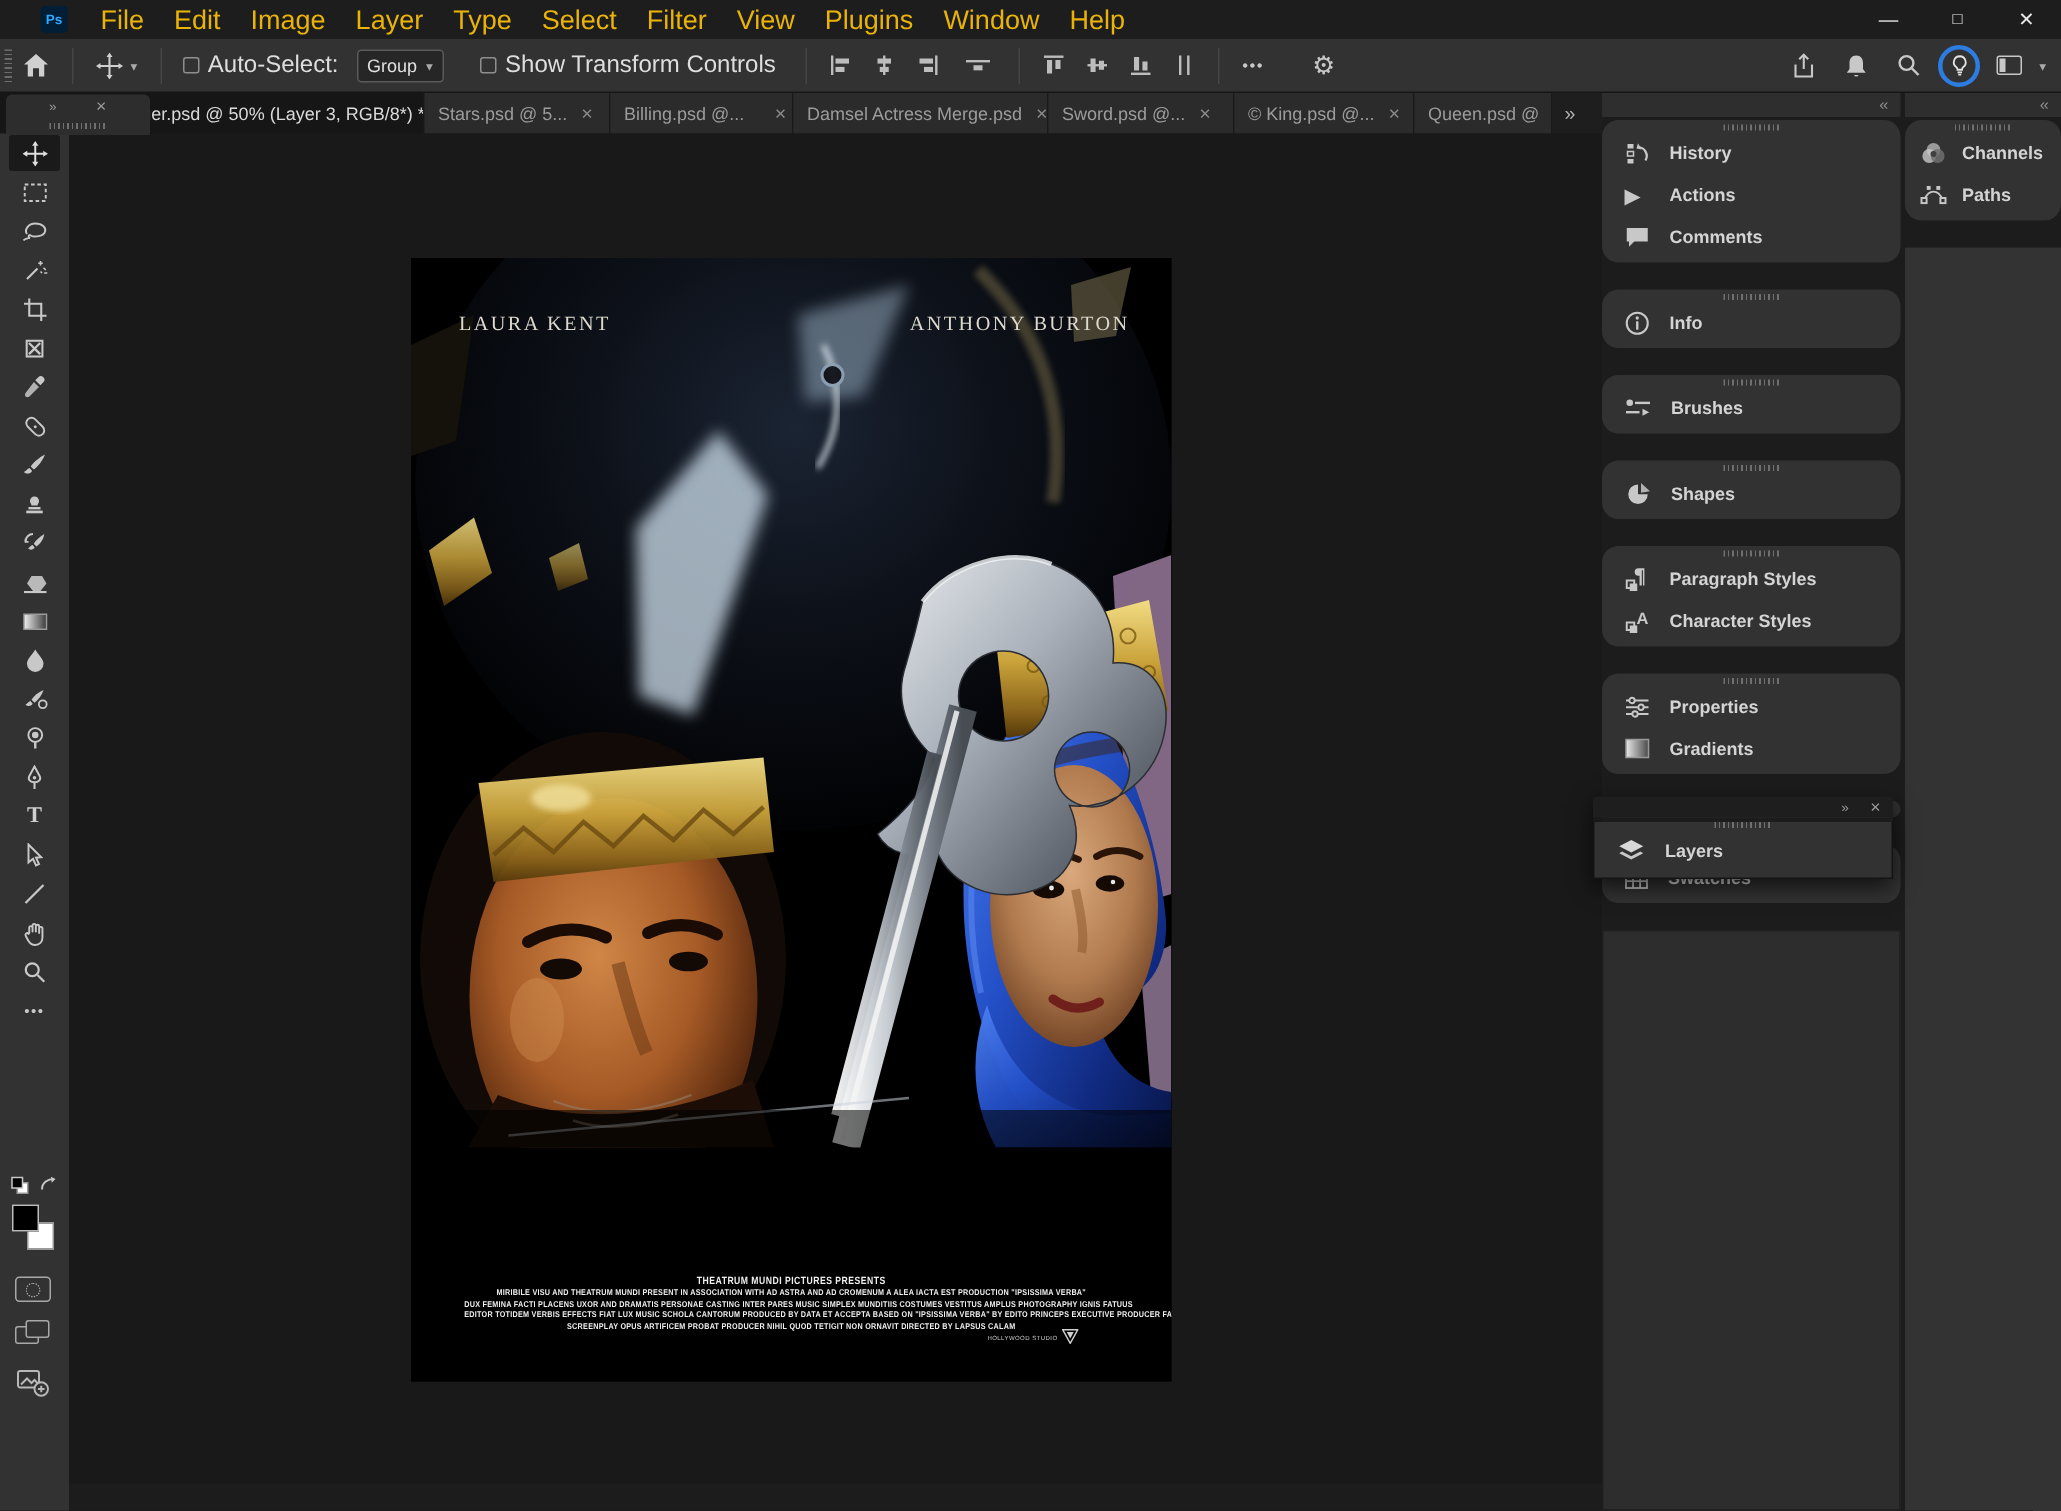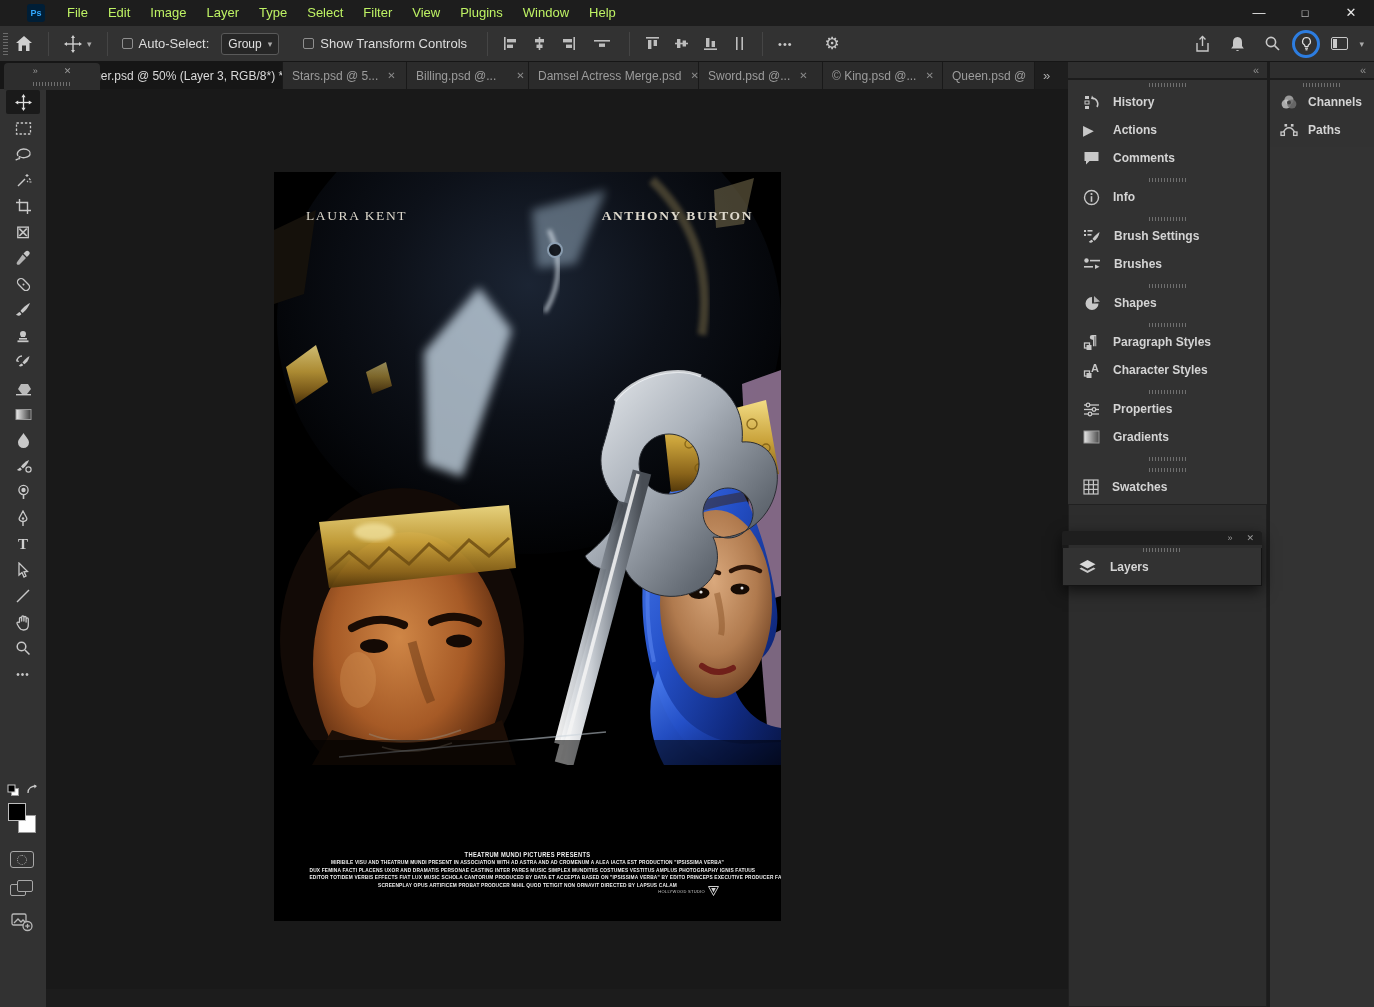--- a/index.html
+++ b/index.html
@@ -5,34 +5,34 @@
   * { margin:0; padding:0; box-sizing:border-box; }
   html,body { width:1374px; height:1007px; overflow:hidden; background:#1c1c1c;
     font-family:"Liberation Sans", sans-serif; color:#d6d6d6; }
 
   
   .titlebar { position:absolute; left:0; top:0; width:1374px; height:26px; background:#1d1d1d;
     display:flex; align-items:center; z-index:50; }
   .ps-logo { width:18px; height:18px; margin-left:27px; border-radius:3px; background:#001e36;
     color:#31a8ff; font-size:9px; font-weight:bold; display:flex; align-items:center; justify-content:center; }
   .menus { display:flex; margin-left:12px; }
-  .menu-item { padding:0 10px; font-size:13px; color:#bef264; line-height:26px; cursor:default; }
+  .menu-item { padding:0 10px; font-size:18px; color:#eab308; line-height:26px; cursor:default; }
   .win-controls { margin-left:auto; display:flex; align-items:center; }
   .win-btn { width:46px; text-align:center; font-size:13px; color:#e8e8e8; line-height:26px; }
   .win-max { font-size:11px; }
 
   
   .optionsbar { position:absolute; left:0; top:26px; width:1374px; height:36px; background:#323232;
     border-bottom:1px solid #161616; display:flex; align-items:center; z-index:49; }
   .grip-v { width:5px; height:22px; margin-left:3px;
     background:repeating-linear-gradient(180deg,#6b6b6b 0 1px,transparent 1px 3px); }
   .ob-sep { width:1px; height:24px; background:#454545; margin:0 8px; }
   .ob-icon { display:flex; align-items:center; justify-content:center; padding:0 7px; height:28px; }
   .chk { width:11px; height:11px; border:1px solid #8f8f8f; border-radius:2px; margin:0 6px 0 6px; }
-  .ob-label { font-size:13px; color:#dedede; margin-right:4px; }
+  .ob-label { font-size:16px; color:#dedede; margin-right:4px; }
   .dropdown { height:22px; min-width:58px; background:#262626; border:1px solid #5a5a5a; border-radius:3px;
     display:flex; align-items:center; padding:0 6px; font-size:12px; color:#e0e0e0; gap:6px; margin:0 8px; }
   .chev { font-size:9px; color:#aaa; }
   .ob-right { margin-left:auto; display:flex; align-items:center; gap:4px; padding-right:10px; }
   .bulb-ring { width:28px; height:28px; border-radius:50%; border:3px solid #2d7de0;
     display:flex; align-items:center; justify-content:center; }
   .ws-icon { width:17px; height:13px; border:1.5px solid #c8c8c8; border-radius:2px; position:relative; }
   .ws-icon::after { content:""; position:absolute; left:1px; top:1px; bottom:1px; width:4px; background:#c8c8c8; }
   .glyph { color:#c8c8c8; font-size:15px; }
 
@@ -70,35 +70,35 @@
   .scrmode b, .scrmode i { position:absolute; border:1.5px solid #a8a8a8; border-radius:2px; background:#323232; }
   .scrmode b { left:0; top:4px; width:16px; height:12px; }
   .scrmode i { left:7px; top:0; width:16px; height:12px; }
 
   
   .canvas { position:absolute; left:46px; top:89px; width:1022px; height:900px; background:#191919; }
   .poster { position:absolute; left:228px; top:83px; width:507px; height:749px; background:#000; overflow:hidden; }
   .actor { position:absolute; top:36px; font-family:"Liberation Serif",serif; font-size:13.5px;
     letter-spacing:1.6px; color:#ded9cd; }
   .actor.left { left:32px; }
-  .actor.right { right:28px;font-weight:bold; }
+  .actor.right { right:28px; }
   .credits { position:absolute; left:0; right:0; top:678px; text-align:center; color:#efefef; }
   .credits .l1 { font-size:7px; font-weight:bold; letter-spacing:.4px; transform:scaleX(.82); line-height:9px; }
   .credits .ln { font-size:5.6px; font-weight:bold; letter-spacing:.2px; transform:scaleX(.86); line-height:7.6px;
     white-space:nowrap; }
   .studio { position:absolute; right:62px; top:714px; display:flex; align-items:center; gap:3px;
     color:#cfcfcf; font-size:4px; letter-spacing:.3px; }
 
   
   .dock { position:absolute; top:62px; bottom:0; background:#1c1c1c; display:flex; flex-direction:column; }
   .dock.col1 { left:1068px; width:199px; }
   .dock.col2 { left:1270px; width:104px; }
   .dock-head { height:16px; background:#2e2e2e; display:flex; align-items:center; justify-content:flex-end;
     padding-right:8px; color:#8f8f8f; font-size:11px; margin-bottom:2px; }
-  .pgroup { background:#323232; margin-bottom:0; padding-bottom:3px; }
+  .pgroup { background:#323232; margin-bottom:18px; padding-bottom:3px;border-radius:11px; }
   .pgroup .dots { margin:3px auto 1px auto; }
   .prow { height:28px; display:flex; align-items:center; padding-left:15px; gap:13px; }
   .prow .plabel { font-size:12px; font-weight:bold; color:#d4d4d4; }
   .dock-fill1 { flex:1; background:#2d2d2d; border:1px solid #202020; }
   .dock-fill2 { flex:1; background:#333333; }
 
   .float-layers { position:absolute; left:1062px; top:531px; width:200px; z-index:70;
     box-shadow:0 5px 14px rgba(0,0,0,.65); }
   .float-layers .hd { height:14px; background:#1e1e1e; border-radius:3px 3px 0 0; display:flex; align-items:center;
     justify-content:flex-end; gap:14px; padding-right:8px; font-size:9px; color:#9a9a9a; }
@@ -656,31 +656,20 @@
         <circle cx="8.5" cy="5" r="1.1" fill="#c8c8c8"></circle>
           <rect x="7.7" y="7.2" width="1.6" height="5.6" fill="#c8c8c8"></rect>
         </svg>
       <span class="plabel">Info</span>
     </div>
   </div>
 
   <div class="pgroup">
     <div class="dots"></div>
     <div class="prow">
-      <svg width="18" height="16" viewBox="0 0 18 16" fill="#c8c8c8">
-        <rect x="1" y="2" width="2" height="2"></rect>
-          <rect x="4.5" y="2" width="5" height="1.6"></rect>
-        <rect x="1" y="6" width="2" height="2"></rect>
-          <rect x="4.5" y="6" width="4" height="1.6"></rect>
-        <path d="M16.5 4 C13.5 6 10.8 8.8 9.5 11 l1.8 1.8 C13.5 11.5 16 8 16.5 4 Z"></path>
-        <path d="M8.8 11.8 c-1.5.3-1.9 1.7-3 2 1 1.3 3.3 1.2 4.3-.6 Z"></path>
-        </svg>
-      <span class="plabel">Brush Settings</span>
-    </div>
-    <div class="prow">
       <svg width="18" height="14" viewBox="0 0 18 14" fill="#c8c8c8">
         <circle cx="3.5" cy="3.5" r="2.2"></circle>
           <rect x="7" y="2.8" width="10" height="1.6"></rect>
         <rect x="1" y="9" width="9" height="1.6"></rect>
           <path d="M12 7.5 l4.5 2.3 -4.5 2.3 Z"></path>
         </svg>
       <span class="plabel">Brushes</span>
     </div>
   </div>
 

